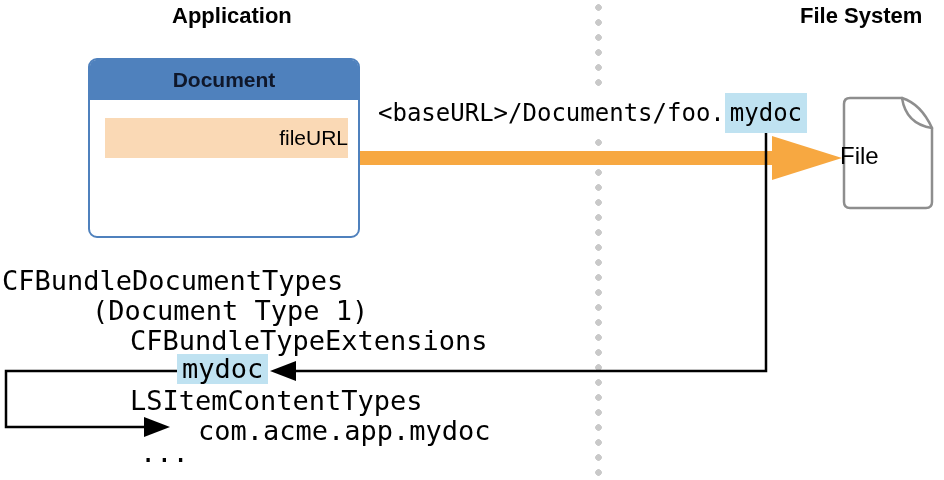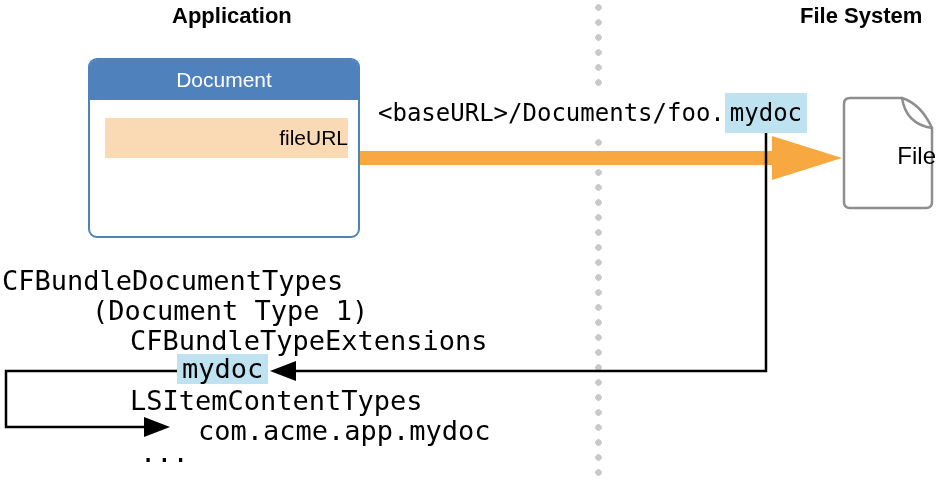--- a/index.html
+++ b/index.html
@@ -28,40 +28,40 @@
   .zone-header{font-size:22px;font-weight:bold;line-height:26px;white-space:nowrap;z-index:4;}
   .hdr-app{left:172px;top:3px;}
   .hdr-fs{left:800px;top:3px;}
   
   .doc-box{
     left:88px;top:58px;width:268px;height:176px;background:#fff;
     border:2px solid var(--accent_blue);border-radius:9px;z-index:3;
   }
   .doc-box-header{
     position:absolute;left:0;top:0;width:100%;height:40px;background:var(--accent_blue);
-    border-radius:6px 6px 0 0;color:#ffffff;font-weight:normal;font-size:21px;line-height:40px;
+    border-radius:6px 6px 0 0;color:#0f172a;font-weight:bold;font-size:21px;line-height:40px;
     text-align:center;
   }
   .fileurl-box{
     position:absolute;left:15px;top:58px;width:243px;height:40px;background:var(--peach);
     font-size:21px;line-height:40px;text-align:right;
   }
   
   .path-label{
     left:378px;top:93px;height:40px;display:flex;align-items:center;background:#fff;
     font-family:"DejaVu Sans Mono",monospace;font-size:24px;white-space:pre;z-index:4;
   }
   .path-label .plain{line-height:40px;}
   .path-label .hl{background:var(--highlight_blue);padding:0 5px;line-height:40px;}
   
   .orange-arrow{left:358px;top:135px;z-index:2;}
   
   .file-icon{left:840px;top:95px;z-index:3;}
   .file-icon-label{
-    left:840px;top:141px;width:96px;text-align:right;font-size:24px;line-height:30px;z-index:4;
+    left:840px;top:141px;width:96px;text-align:left;font-size:24px;line-height:30px;z-index:4;
   }
   
   .code-line{
     font-family:"DejaVu Sans Mono",monospace;font-size:27px;line-height:30px;height:30px;
     white-space:pre;z-index:4;
   }
   .l1{left:2px;top:266px;}
   .l2{left:92px;top:296px;}
   .l3{left:130px;top:326px;}
   .l4{left:177px;top:354px;background:var(--highlight_blue);padding:0 5px;}

